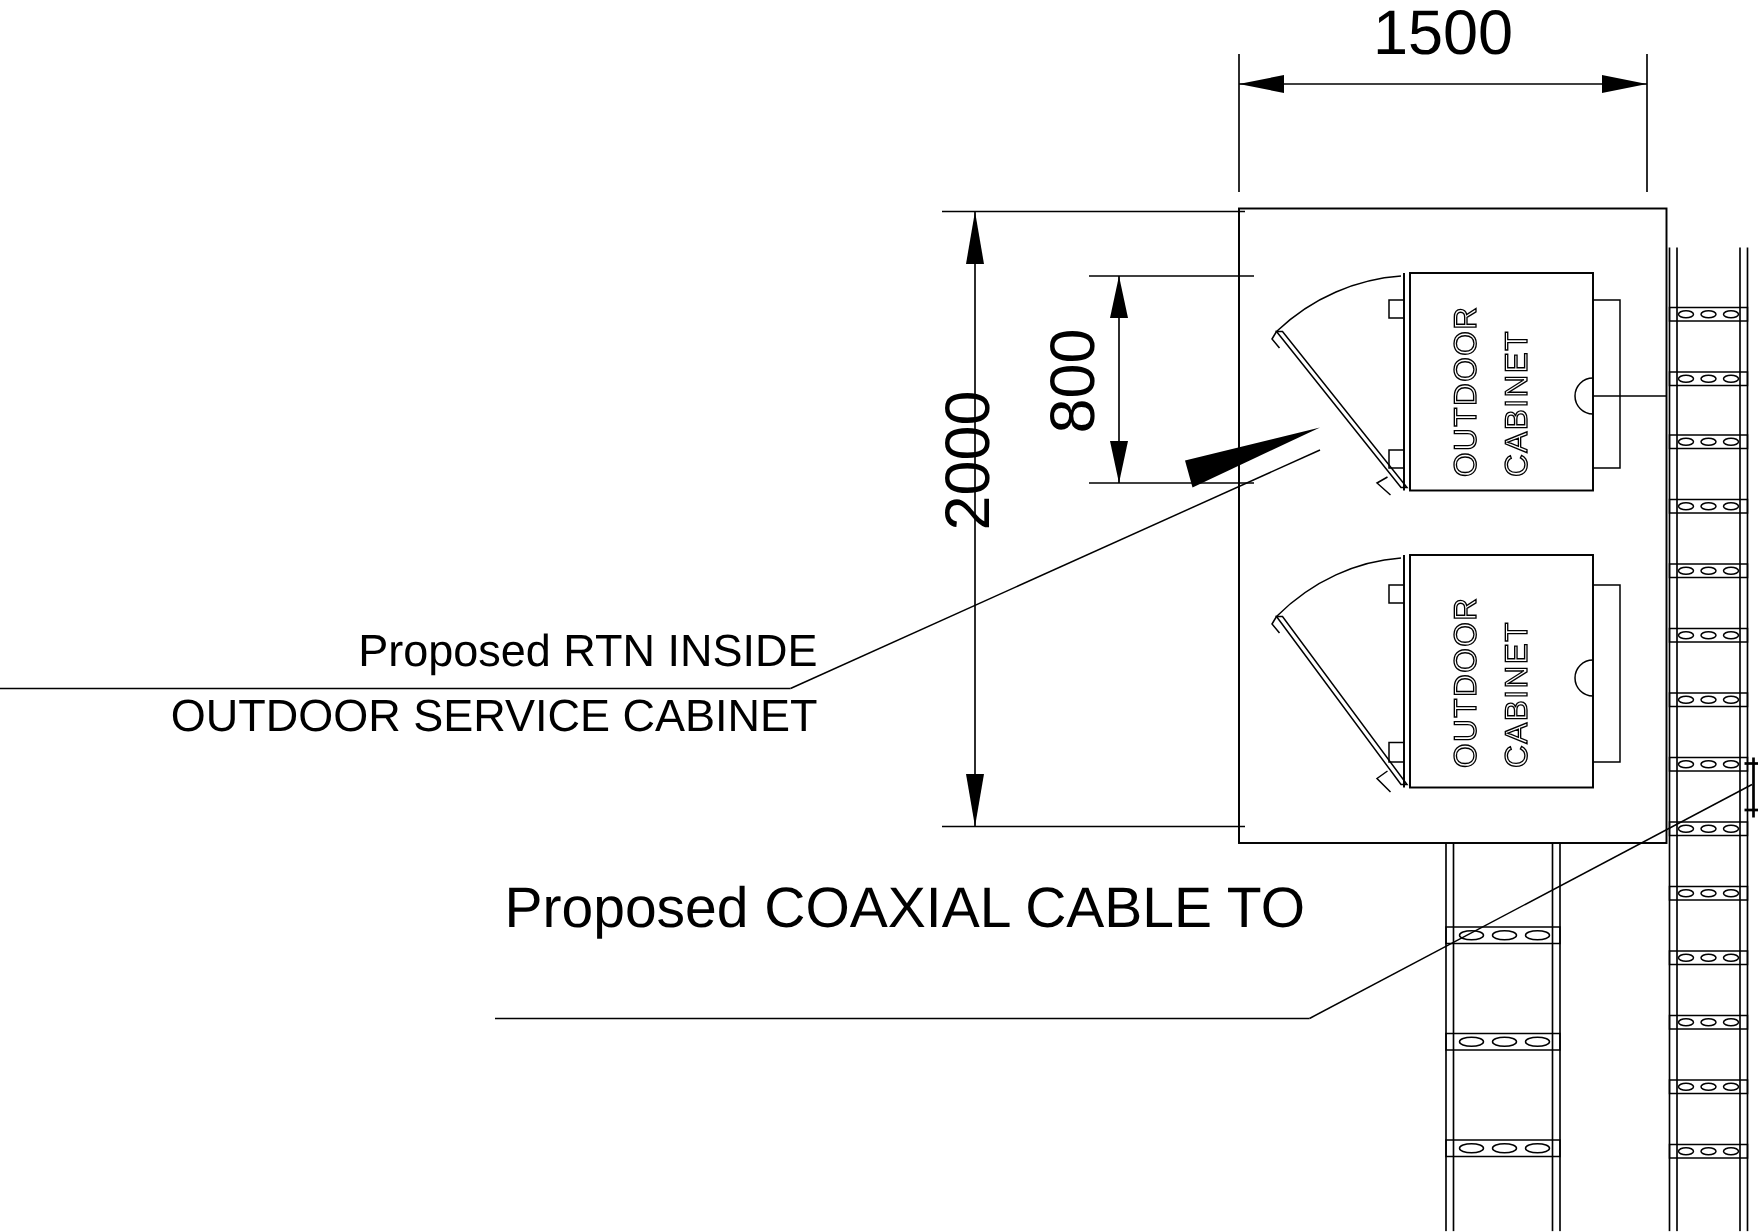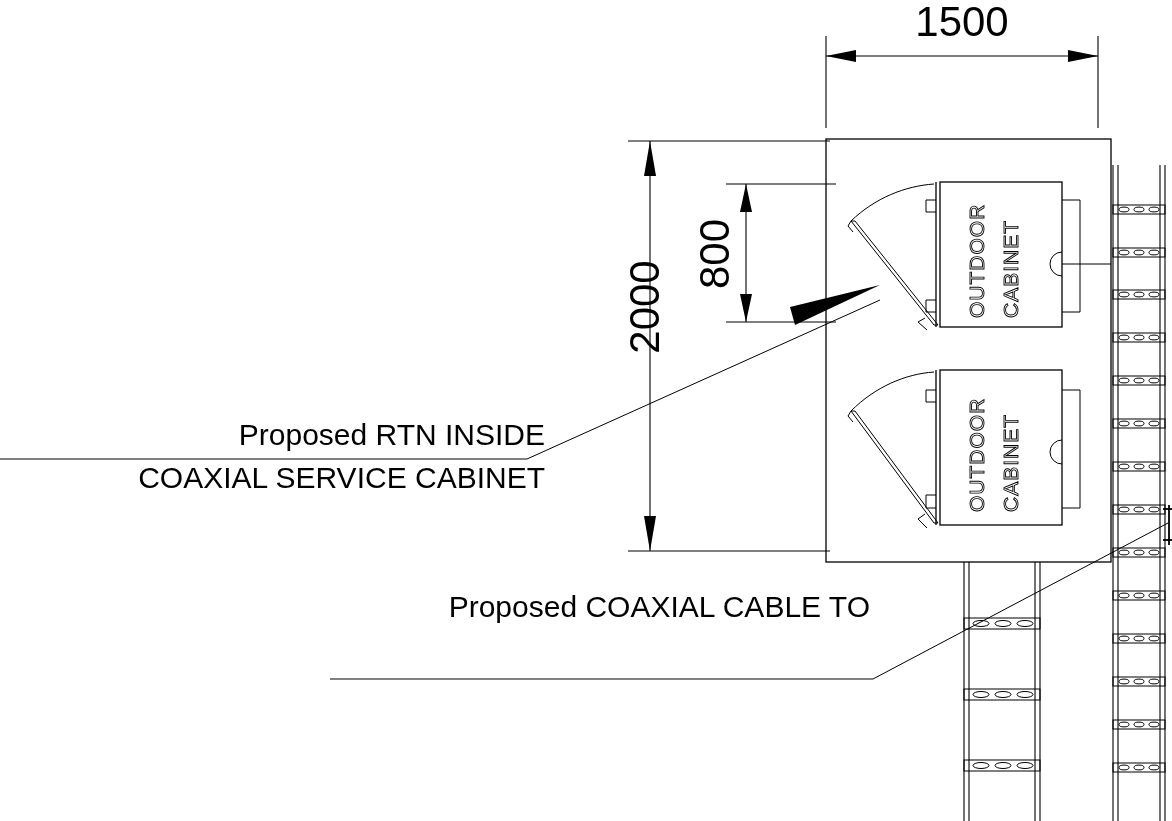--- a/index.html
+++ b/index.html
@@ -281,22 +281,22 @@
   <div style="position:absolute; left:0; top:0; width:1172px; height:821px; pointer-events:none;">
 
     <div style="position:absolute; left:826px; top:0px; width:272px; text-align:center; font-size:42px; line-height:44px;">1500</div>
 
     <div style="position:absolute; left:585px; top:285px; width:120px; text-align:center; font-size:42px; line-height:44px; transform:rotate(-90deg); transform-origin:center center;">2000</div>
 
     <div style="position:absolute; left:655px; top:232px; width:120px; text-align:center; font-size:42px; line-height:44px; transform:rotate(-90deg); transform-origin:center center;">800</div>
 
     <div style="position:absolute; left:0px; top:365px; width:545px; text-align:right; font-size:30px; line-height:43px;margin-top:48px;">
       <div>Proposed RTN INSIDE</div>
-      <div>COAXIAL SERVICE CABINET</div>
+      <div>OUTDOOR SERVICE CABINET</div>
     </div>
 
-    <div style="position:absolute; left:300px; top:585px; width:570px; text-align:right; font-size:30px; line-height:43px;">
+    <div style="position:absolute; left:300px; top:585px; width:570px; text-align:right; font-size:38px; line-height:43px;">
       <div>Proposed COAXIAL CABLE TO</div>
     </div>
 
   </div>
 
 </div>
 
 </body></html>

